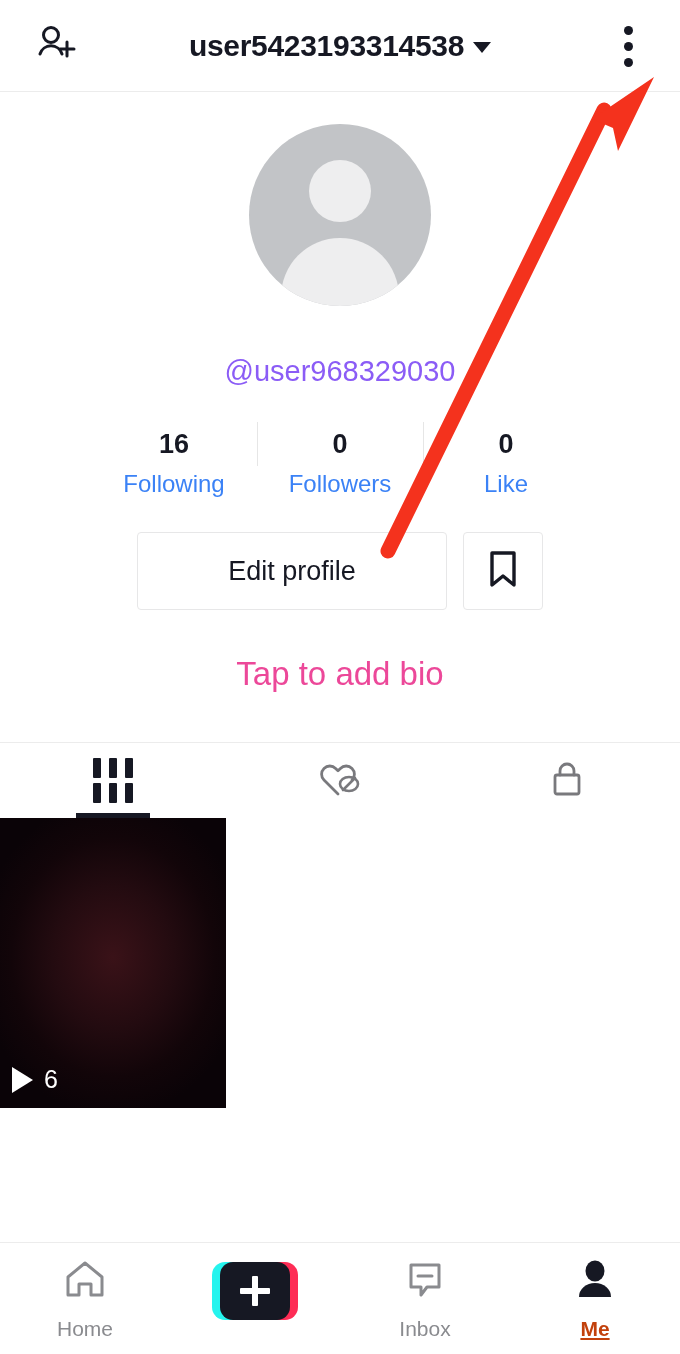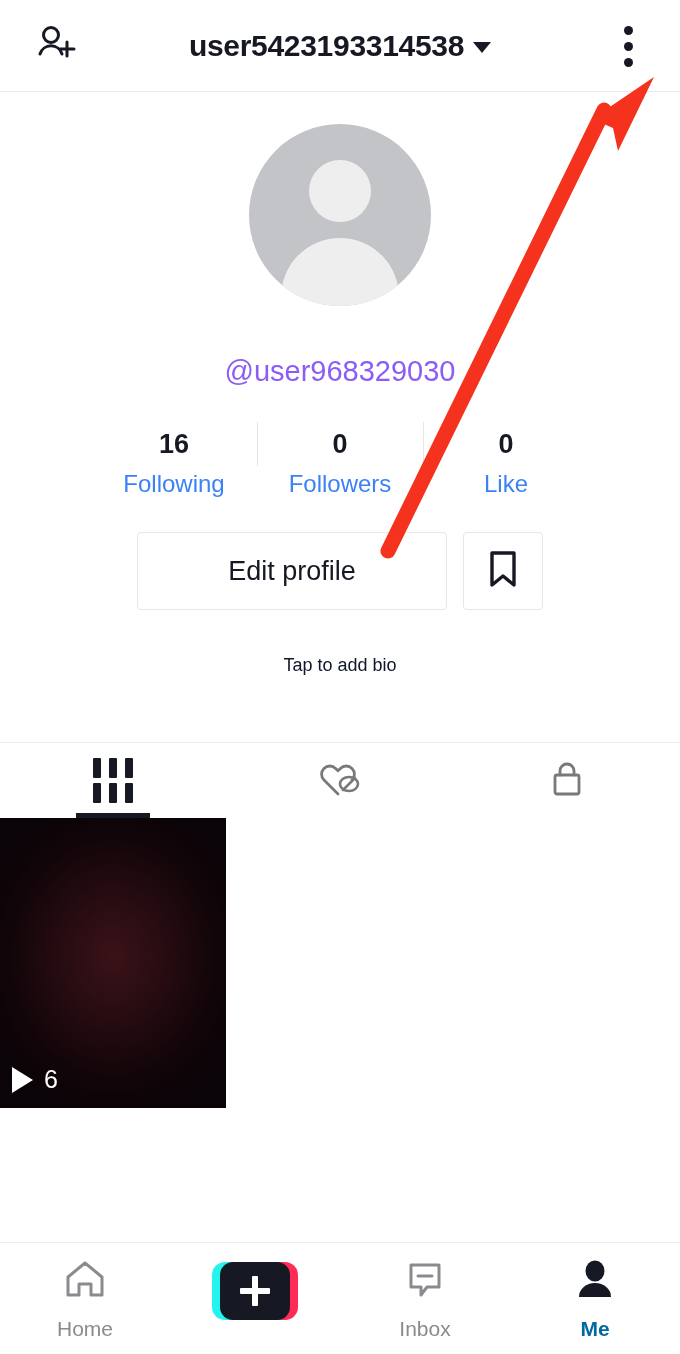--- a/index.html
+++ b/index.html
@@ -103,21 +103,21 @@
   }
   .bookmark-btn {
     width: 80px; height: 78px;
     border: 1px solid #e7e7e8; border-radius: 4px;
     background: #fff;
     display: flex; align-items: center; justify-content: center;
   }
 
   .bio {
     position: absolute; top: 655px; left: 0; width: 680px;
-    text-align: center; font-size: 18px; color: #0f172a;
+    text-align: center; font-size: 33px; color: #ec4899;
   }
 
   
   .tabs {
     position: absolute; top: 742px; left: 0;
     width: 680px; height: 76px;
     border-top: 1px solid #ececec;
     display: flex;
   }
   .tab {
@@ -169,21 +169,21 @@
     border-top: 1px solid #ececec;
     background: #ffffff;
     display: flex; align-items: center;
   }
   .nav-item {
     flex: 1;
     display: flex; flex-direction: column;
     align-items: center; justify-content: center; gap: 16px;
   }
   .nav-label { font-size: 21px; color: #8a8b8f; }
-  .nav-label.active { color: #0369a1; font-weight: bold; }
+  .nav-label.active { color: #c2410c; font-weight: bold; text-decoration: underline; }
   .nav-ico { height: 44px; display: flex; align-items: center; justify-content: center; }
 
   .create-btn {
     position: relative;
     width: 86px; height: 58px;
     display: flex; align-items: center; justify-content: center;
   }
   .create-cyan, .create-pink {
     position: absolute; top: 0; width: 70px; height: 58px; border-radius: 13px;
   }

